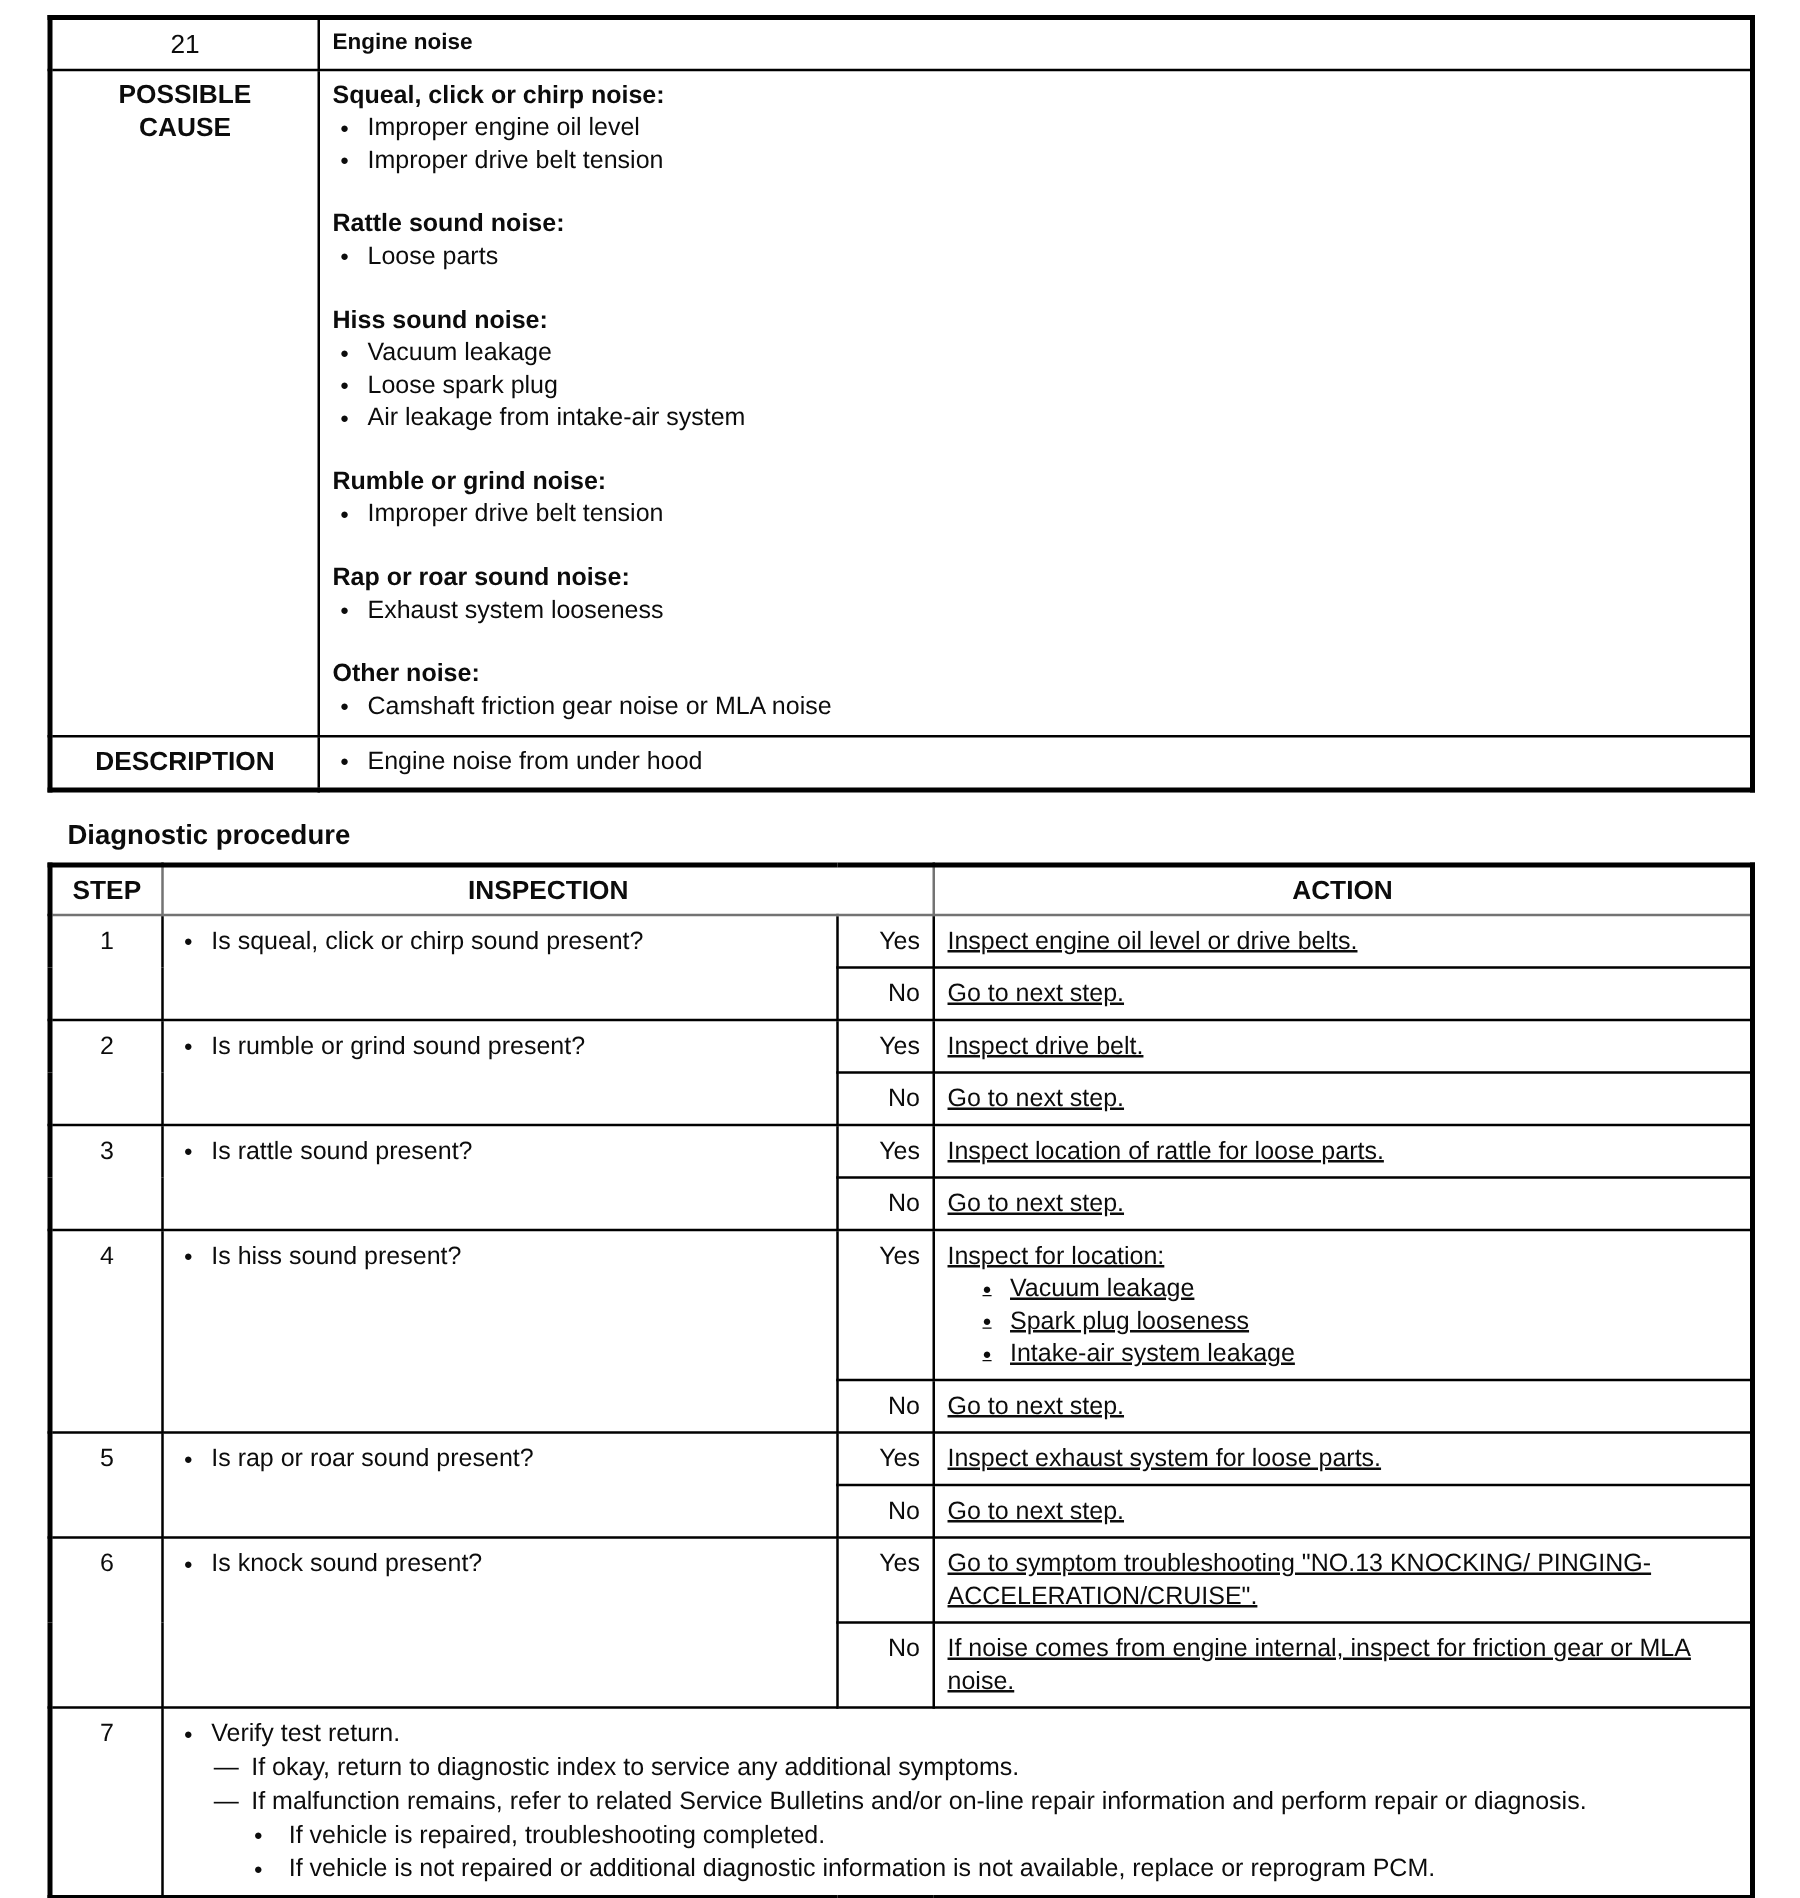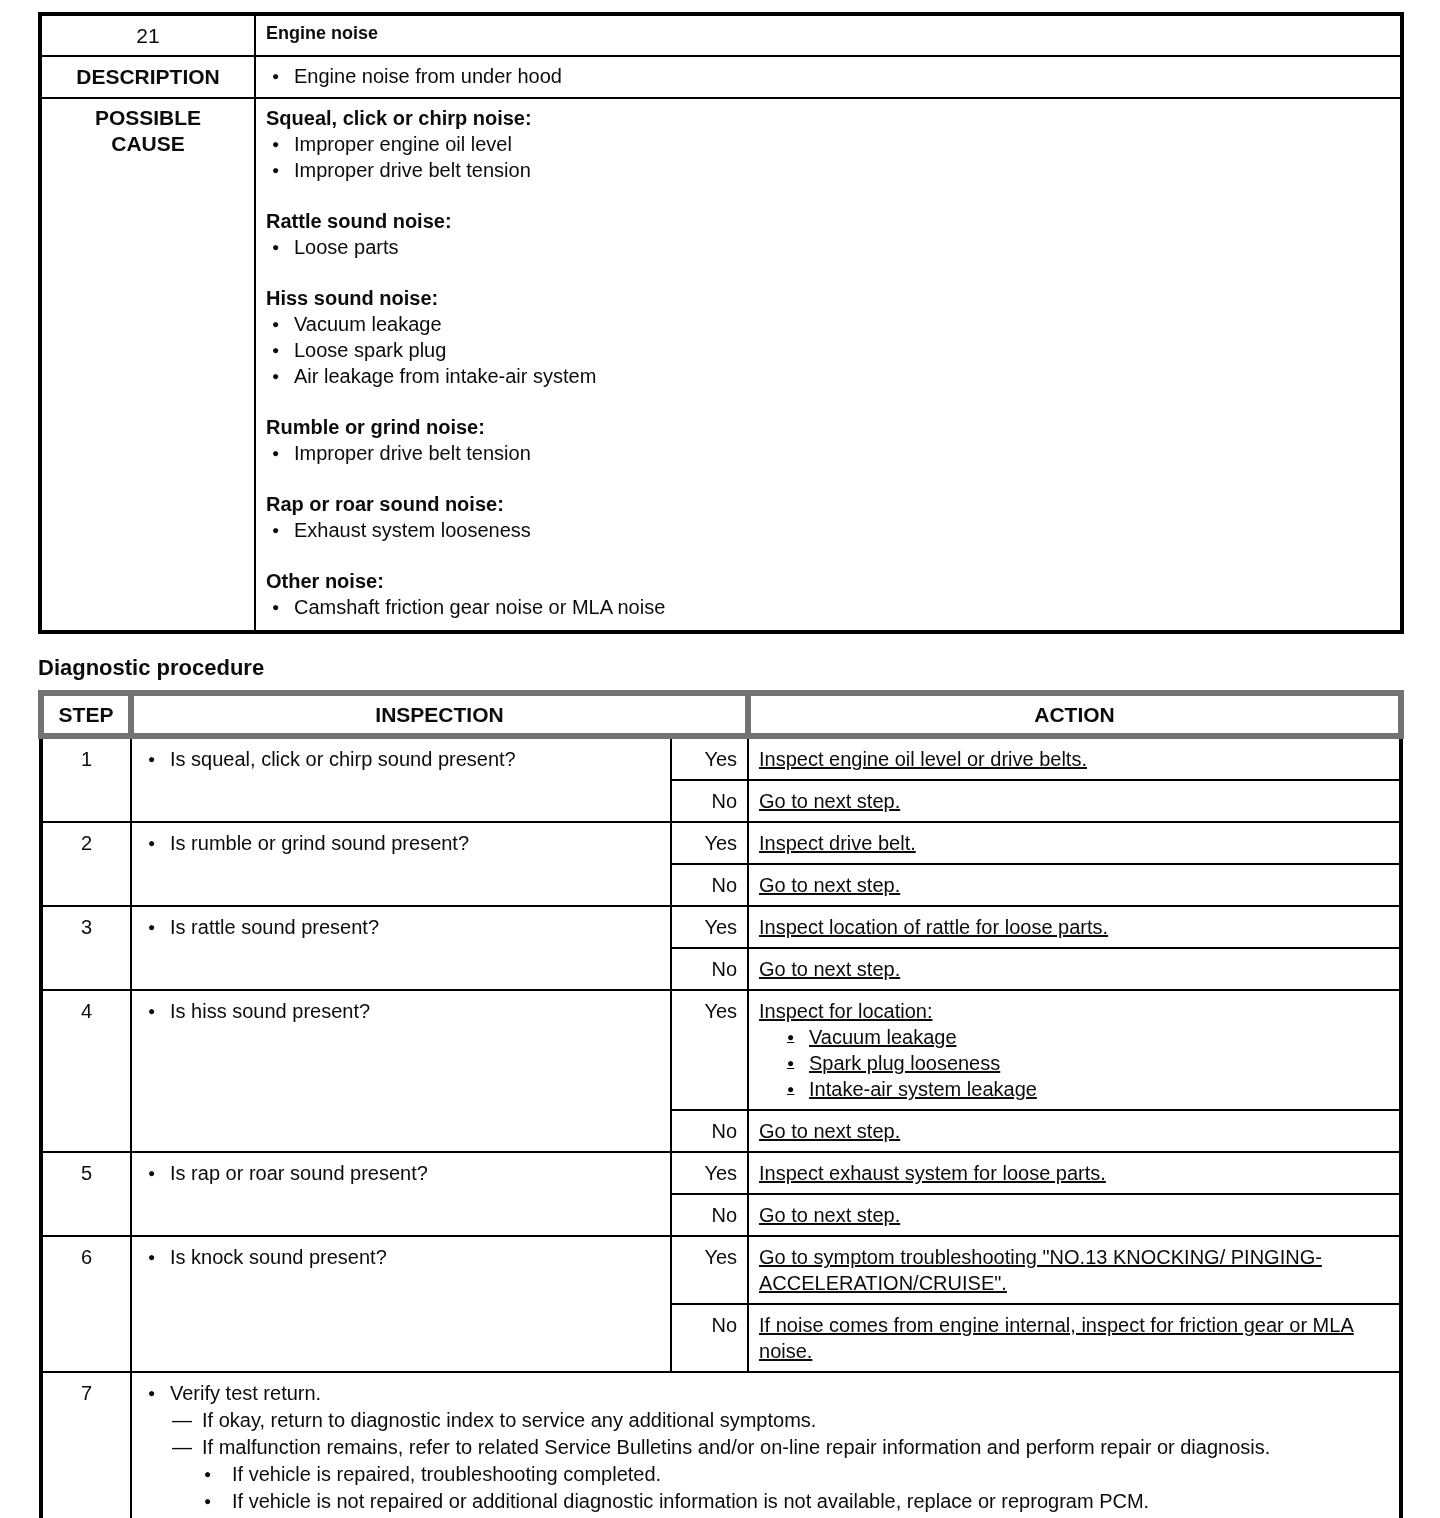--- a/index.html
+++ b/index.html
@@ -42,25 +42,25 @@
   .bullet-line.sub { padding-left: 22px; }
   .dash-line { display: flex; align-items: flex-start; padding-left: 30px; }
   .dash-line .dash { flex: 0 0 30px; }
   .subbullet-line { display: flex; align-items: flex-start; padding-left: 62px; }
   .subbullet-line .bullet { flex: 0 0 28px; font-size: 12px; padding-top: 6px; }
 
   
   .proc-heading {
     font-weight: bold;
     font-size: 22px;
-    margin: 20px 0 8px 0;
+    margin: 20px 0 8px 16px;
   }
   .proc-table { border: 4px solid #000; }
   .proc-table th {
-    border: 6px solid #737373;
+    border: 2px solid #737373;
     font-weight: bold;
     font-size: 21px;
     padding: 5px 8px;
     text-align: center;
   }
   .proc-table td {
     border: 2px solid #000;
     vertical-align: top;
     padding: 7px 10px;
   }
@@ -82,29 +82,20 @@
     <colgroup>
         <col class="col-label">
         <col>
       </colgroup>
     <tbody>
       <tr>
         <td class="cell-center symptom-num">21</td>
         <td class="title-cell">Engine noise</td>
       </tr>
       <tr>
-        <td class="cell-center desc-label-cell">DESCRIPTION</td>
-        <td>
-          <div class="bullet-line">
-            <span class="bullet">●</span>
-            <span>Engine noise from under hood</span>
-          </div>
-        </td>
-      </tr>
-      <tr>
         <td class="cell-center cause-label-cell">
           <div>POSSIBLE</div>
           <div>CAUSE</div>
         </td>
         <td class="cause-cell">
 
           <div class="cause-group">
             <div class="group-heading">Squeal, click or chirp noise:</div>
             <div class="bullet-line">
                 <span class="bullet">●</span>
@@ -157,20 +148,29 @@
           </div>
 
           <div class="cause-group">
             <div class="group-heading">Other noise:</div>
             <div class="bullet-line">
                 <span class="bullet">●</span>
                 <span>Camshaft friction gear noise or MLA noise</span>
               </div>
           </div>
 
+        </td>
+      </tr>
+      <tr>
+        <td class="cell-center desc-label-cell">DESCRIPTION</td>
+        <td>
+          <div class="bullet-line">
+            <span class="bullet">●</span>
+            <span>Engine noise from under hood</span>
+          </div>
         </td>
       </tr>
     </tbody>
   </table>
 
   <div class="proc-heading">Diagnostic procedure</div>
 
   <table class="proc-table">
     <colgroup>
         <col class="col-step">

